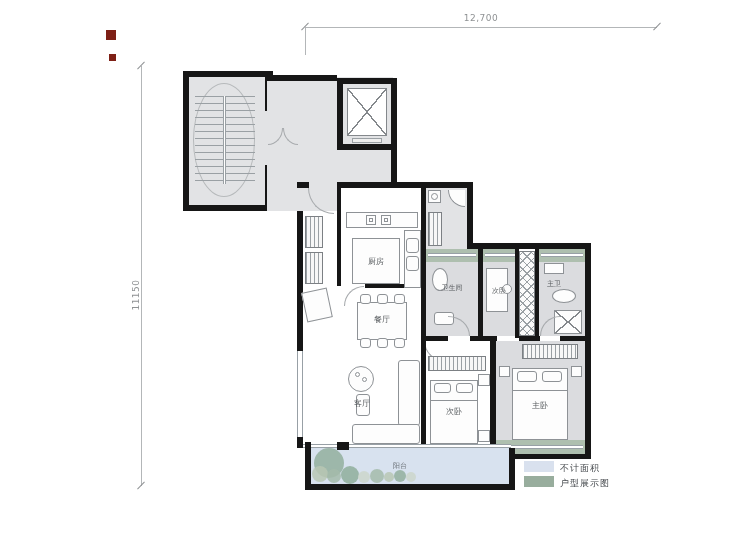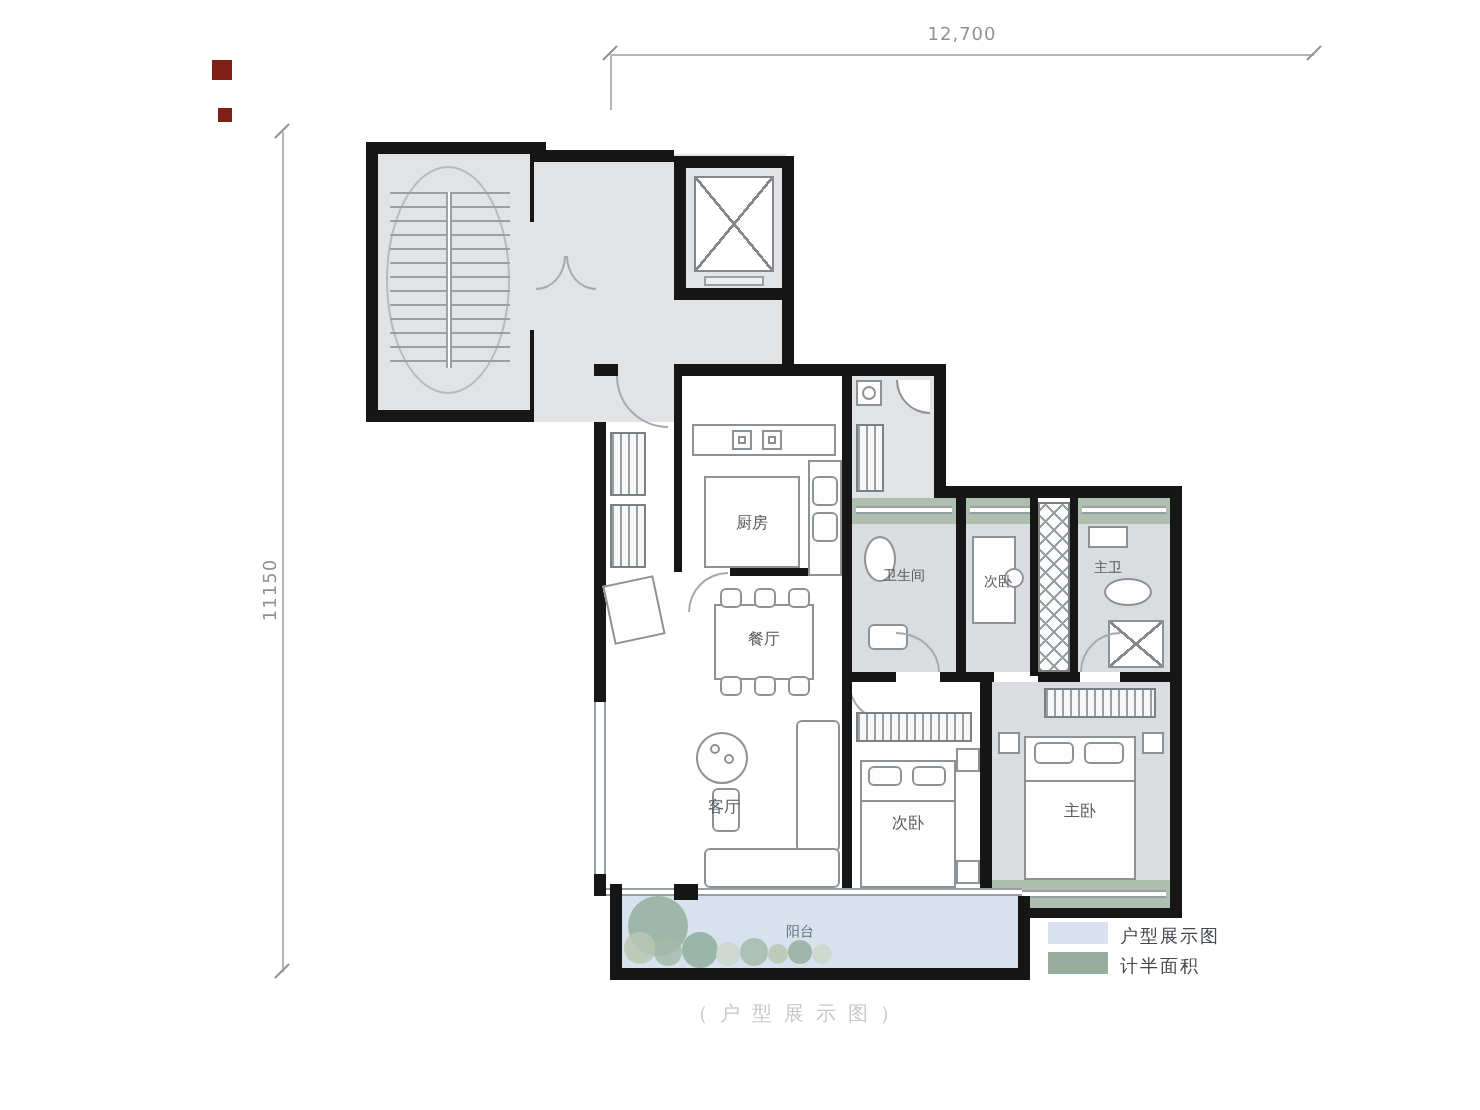--- a/index.html
+++ b/index.html
@@ -213,19 +213,18 @@
   <div class="plant" style="left:327px;top:469px;width:14px;height:14px;background:#a5bbaa;"></div>
   <div class="plant" style="left:341px;top:466px;width:18px;height:18px;background:#8fae9b;"></div>
   <div class="plant" style="left:358px;top:471px;width:12px;height:12px;background:#cdd6cb;"></div>
   <div class="plant" style="left:370px;top:469px;width:14px;height:14px;background:#a5bbaa;"></div>
   <div class="plant" style="left:384px;top:472px;width:10px;height:10px;background:#b9c7b4;"></div>
   <div class="plant" style="left:394px;top:470px;width:12px;height:12px;background:#93af9e;"></div>
   <div class="plant" style="left:406px;top:472px;width:10px;height:10px;background:#cdd6cb;"></div>
   <div class="lbl lbl-sm" style="left:380px;top:461px;width:40px;color:#6a7076;">阳台</div>
 
   <div class="legend-sw" style="left: 524px; top: 461px; background: rgb(217, 225, 238);"></div>
-  <div class="legend-txt" style="left:560px;top:462px;">户型展示图</div>
+  <div class="legend-txt" style="left:560px;top:462px;">不计面积</div>
   <div class="legend-sw" style="left: 524px; top: 476px; background: rgb(152, 173, 157);"></div>
-  <div class="legend-txt" style="left:560px;top:477px;">计半面积</div>
-
-  <div class="watermark" style="left:310px;top:500px;width:180px;">（户型展示图）</div>
+  <div class="legend-txt" style="left:560px;top:477px;">户型展示图</div>
+
 
 </div>
 
 </body></html>

